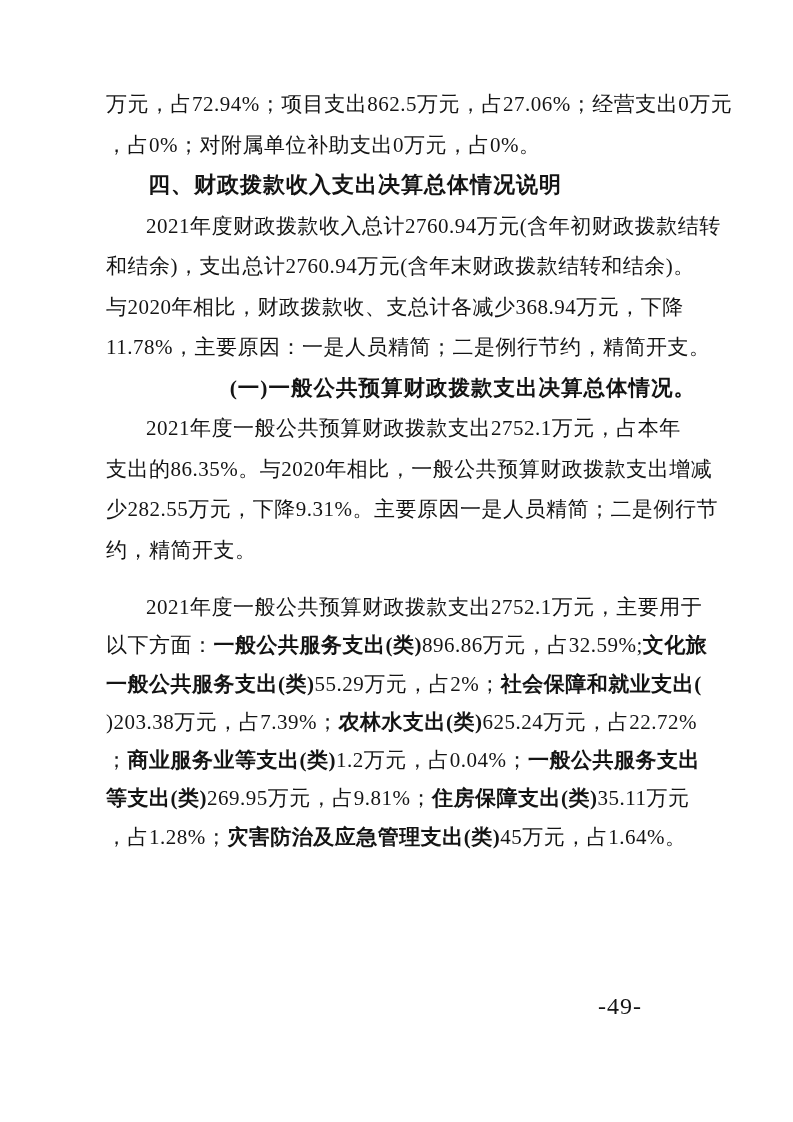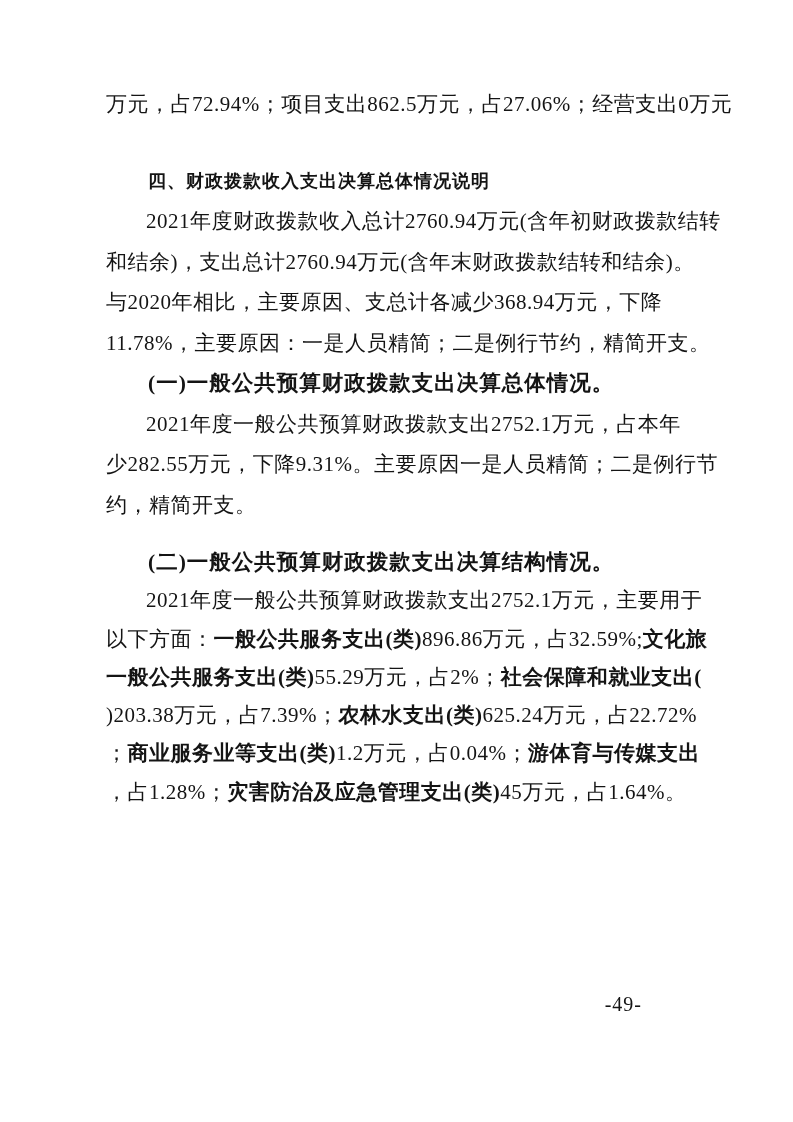--- a/index.html
+++ b/index.html
@@ -25,64 +25,66 @@
   .line {
     white-space: nowrap;
     font-size: 21px;
     letter-spacing: 0.5px;
   }
   .sec-a .line { line-height: 40.5px; }
   .sec-b .line { line-height: 38.3px; }
   .line.heading {
     font-family: "Liberation Sans", "DejaVu Sans", sans-serif;
     font-weight: 700;
-    font-size: 18px;
+    font-size: 22px;
     text-indent: 42px;
     letter-spacing: 1px;
-    margin-top: 36px;
   }
   .line.subheading {
     font-weight: 700;
     font-size: 21.5px;
     text-indent: 42px;
     letter-spacing: 1px;
+    text-align: right;
   }
   .line.para-first { text-indent: 40px; }
   .seg-bold { font-weight: 700; }
   .para-gap { height: 18px; }
   .page-number {
     position: absolute;
     top: 993px;
     right: 100px;
-    font-size: 20px;
+    font-size: 24px;
     letter-spacing: 1px;
   }
 </style>
 </head>
 <body>
 
 <div class="page">
   <div class="content">
     <div class="sec sec-a">
         <div class="line para-line"><span>万元，占72.94%；项目支出862.5万元，占27.06%；经营支出0万元</span></div>
+        <div class="line para-line"><span>，占0%；对附属单位补助支出0万元，占0%。</span></div>
         <div class="line heading"><span class="seg-bold">四、财政拨款收入支出决算总体情况说明</span></div>
         <div class="line para-first"><span>2021年度财政拨款收入总计2760.94万元(含年初财政拨款结转</span></div>
         <div class="line para-line"><span>和结余)，支出总计2760.94万元(含年末财政拨款结转和结余)。</span></div>
-        <div class="line para-line"><span>与2020年相比，主要原因、支总计各减少368.94万元，下降</span></div>
+        <div class="line para-line"><span>与2020年相比，财政拨款收、支总计各减少368.94万元，下降</span></div>
         <div class="line para-line"><span>11.78%，主要原因：一是人员精简；二是例行节约，精简开支。</span></div>
         <div class="line subheading"><span class="seg-bold">(一)一般公共预算财政拨款支出决算总体情况。</span></div>
         <div class="line para-first"><span>2021年度一般公共预算财政拨款支出2752.1万元，占本年</span></div>
+        <div class="line para-line"><span>支出的86.35%。与2020年相比，一般公共预算财政拨款支出增减</span></div>
         <div class="line para-line"><span>少282.55万元，下降9.31%。主要原因一是人员精简；二是例行节</span></div>
         <div class="line para-line"><span>约，精简开支。</span></div>
       </div>
     <div class="para-gap"></div>
     <div class="sec sec-b">
-        <div class="line subheading"><span class="seg-bold">(二)一般公共预算财政拨款支出决算结构情况。</span></div>
         <div class="line para-first"><span>2021年度一般公共预算财政拨款支出2752.1万元，主要用于</span></div>
         <div class="line para-line"><span>以下方面：</span><span class="seg-bold">一般公共服务支出(类)</span><span>896.86万元，占32.59%;</span><span class="seg-bold">文化旅</span></div>
         <div class="line para-line"><span class="seg-bold">一般公共服务支出(类)</span><span>55.29万元，占2%；</span><span class="seg-bold">社会保障和就业支出(</span></div>
         <div class="line para-line"><span>)203.38万元，占7.39%；</span><span class="seg-bold">农林水支出(类)</span><span>625.24万元，占22.72%</span></div>
-        <div class="line para-line"><span>；</span><span class="seg-bold">商业服务业等支出(类)</span><span>1.2万元，占0.04%；</span><span class="seg-bold">游体育与传媒支出</span></div>
+        <div class="line para-line"><span>；</span><span class="seg-bold">商业服务业等支出(类)</span><span>1.2万元，占0.04%；</span><span class="seg-bold">一般公共服务支出</span></div>
+        <div class="line para-line"><span class="seg-bold">等支出(类)</span><span>269.95万元，占9.81%；</span><span class="seg-bold">住房保障支出(类)</span><span>35.11万元</span></div>
         <div class="line para-line"><span>，占1.28%；</span><span class="seg-bold">灾害防治及应急管理支出(类)</span><span>45万元，占1.64%。</span></div>
       </div>
   </div>
   <div class="page-number">-49-</div>
 </div>
 
 </body></html>

